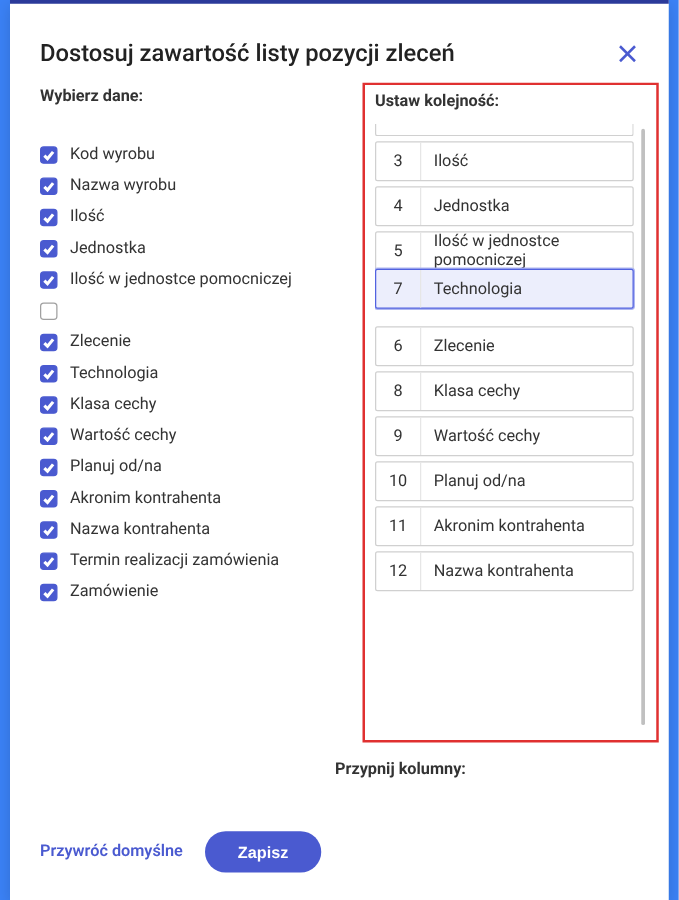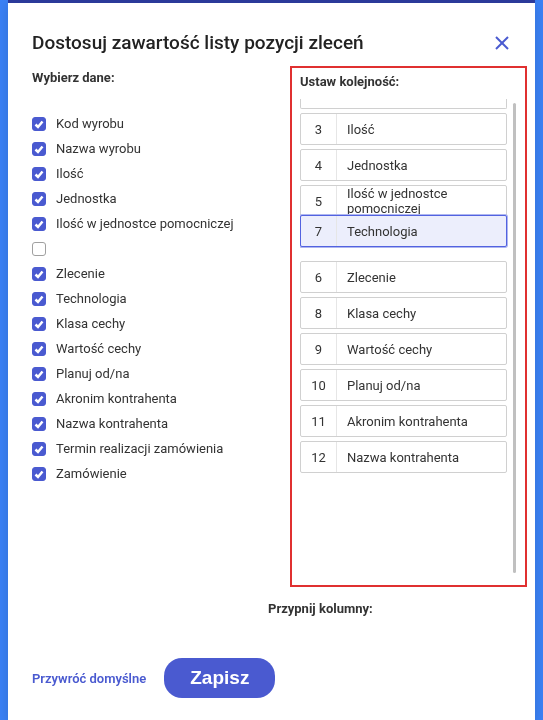--- a/index.html
+++ b/index.html
@@ -217,21 +217,21 @@
     font-weight: 600;
     font-size: 13px;
     cursor: pointer;
   }
   .btn-primary {
     background: #4a5ad0;
     color: #fff;
     border: none;
     border-radius: 18px;
     padding: 9px 26px;
-    font-size: 19px;
+    font-size: 13px;
     font-weight: 600;
     cursor: pointer;
   }
 </style>
 </head>
 <body>
 
 <div class="backdrop">
   <div class="dialog">
 

